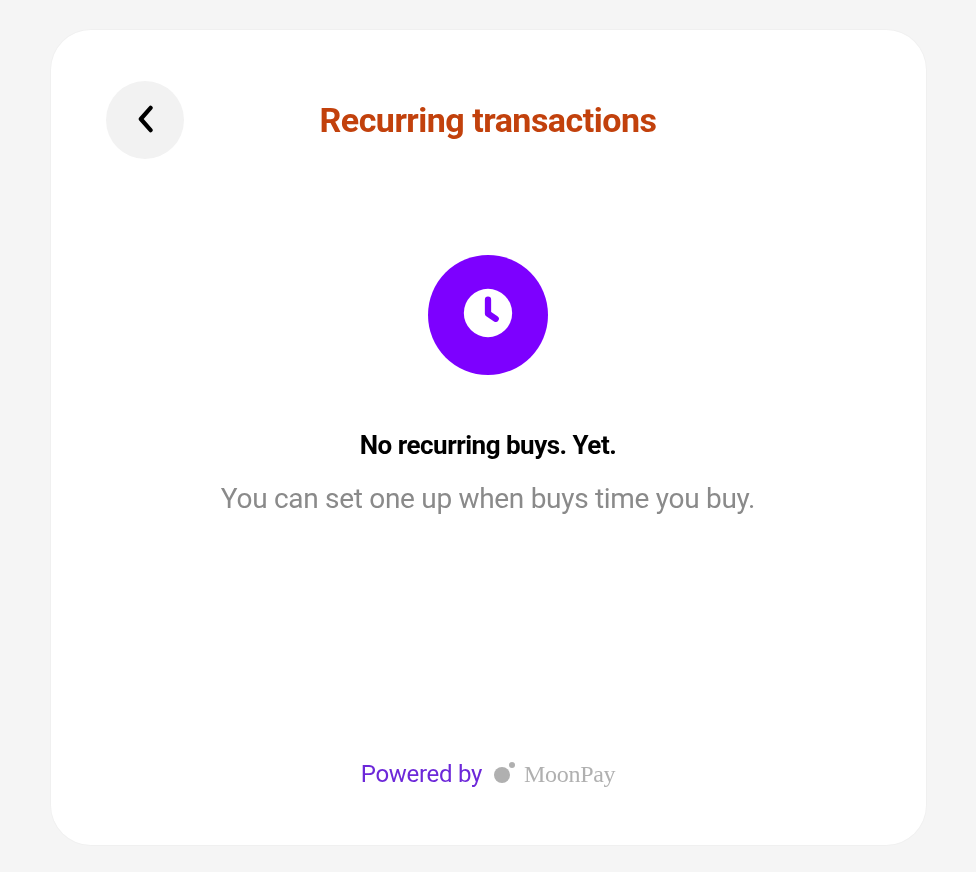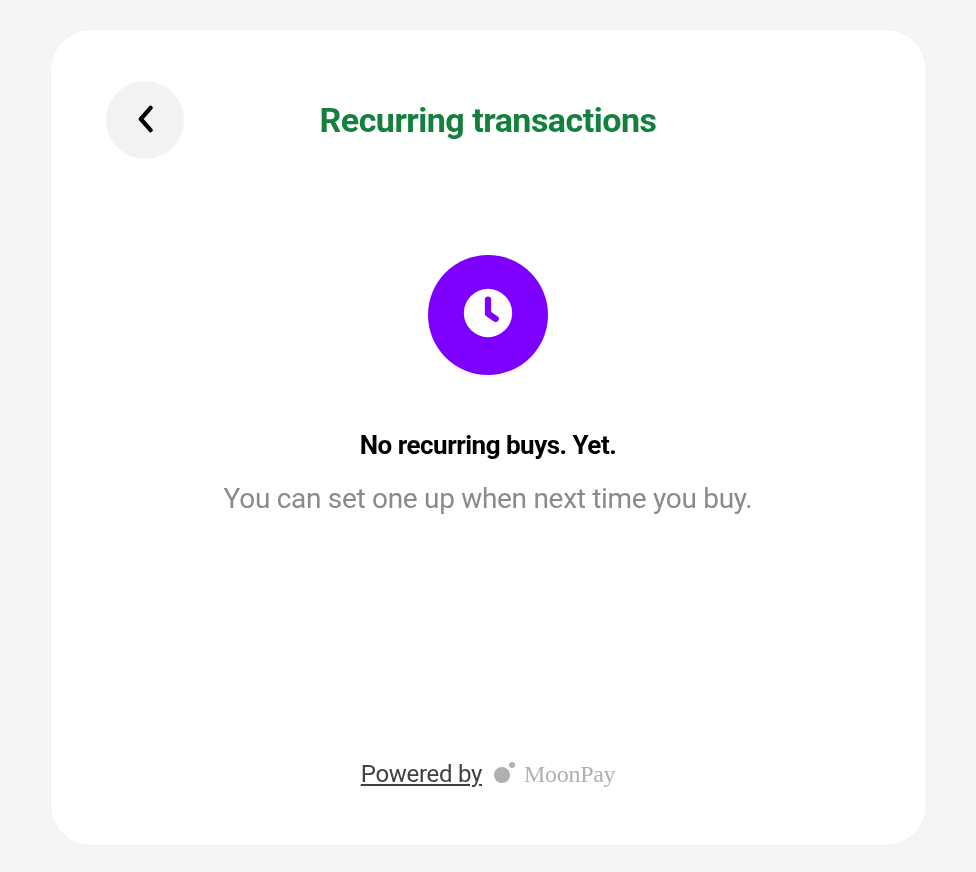--- a/index.html
+++ b/index.html
@@ -55,21 +55,21 @@
       width: 20px;
       height: 28px;
     }
     
     .title {
       position: absolute;
       left: 50%;
       transform: translateX(-50%);
       font-size: 34px;
       font-weight: 700;
-      color: #15803d;
+      color: #c2410c;
       letter-spacing: -0.5px;
       white-space: nowrap;
     }
     
     .content {
       flex: 1;
       display: flex;
       flex-direction: column;
       align-items: center;
       padding-top: 95px;
@@ -109,23 +109,22 @@
     .footer {
       display: flex;
       justify-content: center;
       align-items: center;
       gap: 10px;
       padding-bottom: 6px;
     }
     
     .powered-text {
       font-size: 24px;
-      color: #404040;
+      color: #6d28d9;
       letter-spacing: -0.3px;
-      text-decoration: underline;
     }
     
     .logo {
       display: flex;
       align-items: center;
       gap: 6px;
       font-family: Liberation Serif, serif;
     }
     
     .logo svg {
@@ -157,21 +156,21 @@
   <div class="content">
     <div class="icon-circle">
       <span>
         <svg viewBox="0 0 24 24" fill="none">
           <circle cx="12" cy="12" r="10" fill="#ffffff"></circle>
           <path d="M12 6.5 L12 12.3 L15.2 14.4" stroke="#7d00ff" stroke-width="2.6" stroke-linecap="round" stroke-linejoin="round"></path>
         </svg>
       </span>
     </div>
     <h2 class="empty-title">No recurring buys. Yet.</h2>
-    <p class="empty-subtitle">You can set one up when next time you buy.</p>
+    <p class="empty-subtitle">You can set one up when buys time you buy.</p>
   </div>
 
   <div class="footer">
     <span class="powered-text">Powered by</span>
     <span class="logo">
       <span>
         <svg width="26" height="26" viewBox="0 0 26 26">
           <circle cx="20" cy="6" r="3" fill="#b0b0b0"></circle>
           <circle cx="10" cy="16" r="8" fill="#b0b0b0"></circle>
         </svg>

